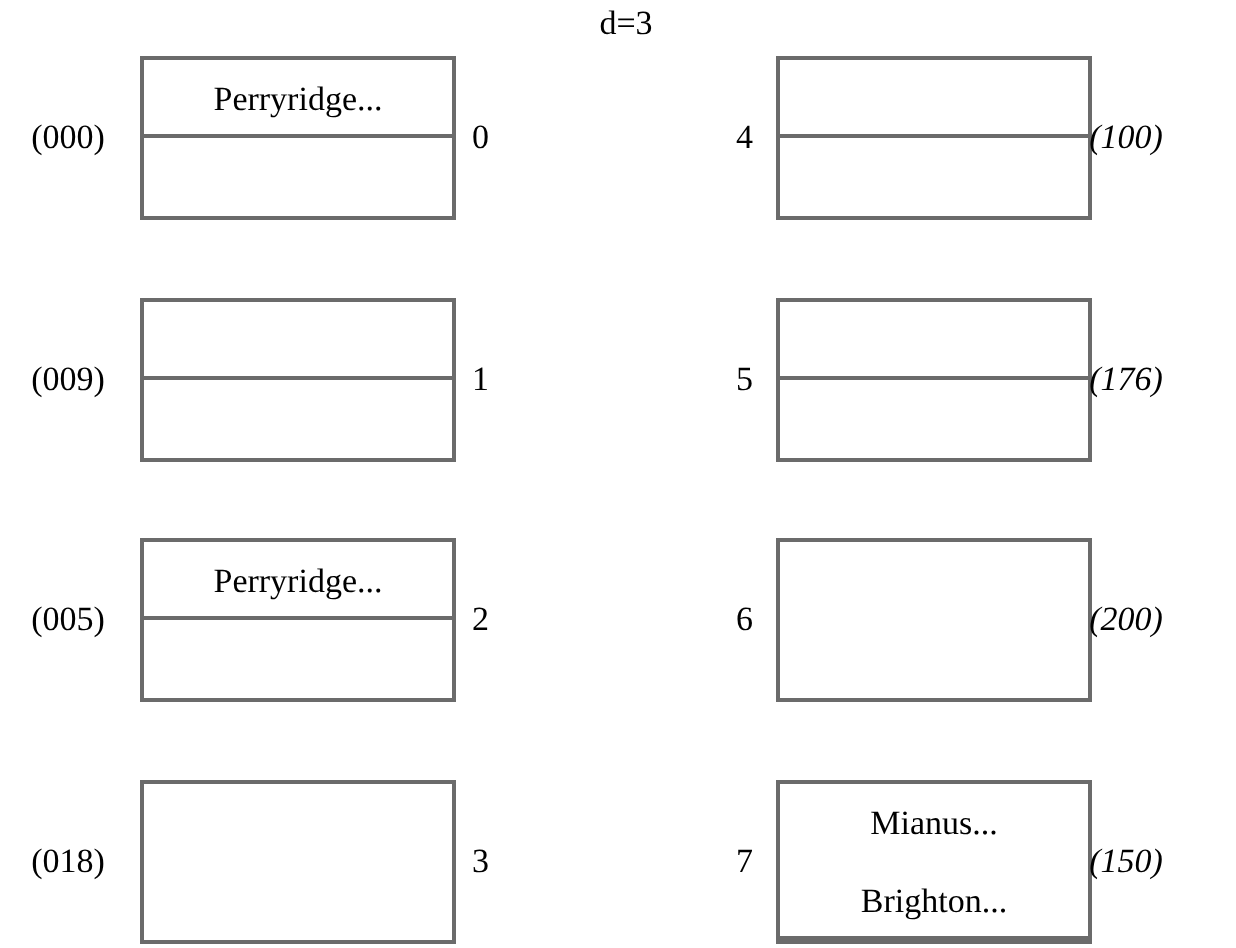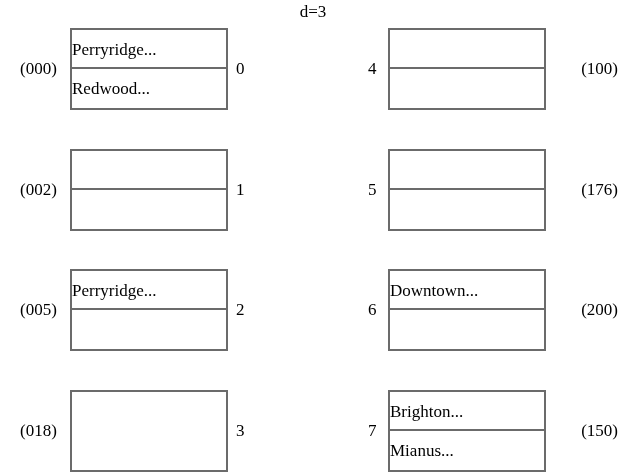--- a/index.html
+++ b/index.html
@@ -45,66 +45,66 @@
     border: 2px solid #6b6b6b;
     background: #ffffff;
   }
   .bucket-col-left { left: 70px; }
   .bucket-col-right { left: 388px; }
 
   .slot {
     position: relative;
     box-sizing: border-box;
     height: 39px;
+    text-align: center;
     font-size: 17px;
     line-height: 39px;
     white-space: nowrap;
     overflow: hidden;
   }
   .slot.divider {
     border-bottom: 2px solid #6b6b6b;
   }
 
   .side-label {
     position: absolute;
     font-size: 17px;
     line-height: 20px;
     white-space: nowrap;
     top: 31px;
   }
-  .label-left-outer  { left: 20px;   width: 60px; text-align: left; }
+  .label-left-outer  { left: 4px;   width: 60px; text-align: center; }
   .label-left-inner  { left: 236px; width: 40px; text-align: left; }
   .label-right-outer { left: 368px; width: 14px; text-align: left; }
-  .label-right-inner { left: 562px; width: 56px; text-align: right; }
+  .label-right-inner { left: 535px; width: 56px; text-align: center; font-style: italic; }
 </style>
 </head>
 <body>
 
 <div id="canvas">
 
   <div class="title-shift">d=3</div>
 
   <div class="bucket-row" style="top:28px;">
     <div class="side-label label-left-outer">(000)</div>
     <div class="bucket bucket-col-left">
       <div class="slot divider">Perryridge...</div>
-      <div class="slot">Redwood...</div>
     </div>
     <div class="side-label label-left-inner">0</div>
 
     <div class="side-label label-right-outer">4</div>
     <div class="bucket bucket-col-right">
       <div class="slot divider"></div>
       <div class="slot"></div>
     </div>
     <div class="side-label label-right-inner">(100)</div>
   </div>
 
   <div class="bucket-row" style="top:149px;">
-    <div class="side-label label-left-outer">(002)</div>
+    <div class="side-label label-left-outer">(009)</div>
     <div class="bucket bucket-col-left">
       <div class="slot divider"></div>
       <div class="slot"></div>
     </div>
     <div class="side-label label-left-inner">1</div>
 
     <div class="side-label label-right-outer">5</div>
     <div class="bucket bucket-col-right">
       <div class="slot divider"></div>
       <div class="slot"></div>
@@ -115,34 +115,33 @@
   <div class="bucket-row" style="top:269px;">
     <div class="side-label label-left-outer">(005)</div>
     <div class="bucket bucket-col-left">
       <div class="slot divider">Perryridge...</div>
       <div class="slot"></div>
     </div>
     <div class="side-label label-left-inner">2</div>
 
     <div class="side-label label-right-outer">6</div>
     <div class="bucket bucket-col-right">
-      <div class="slot divider">Downtown...</div>
       <div class="slot"></div>
     </div>
     <div class="side-label label-right-inner">(200)</div>
   </div>
 
   <div class="bucket-row" style="top:390px;">
     <div class="side-label label-left-outer">(018)</div>
     <div class="bucket bucket-col-left">
       <div class="slot"></div>
     </div>
     <div class="side-label label-left-inner">3</div>
 
     <div class="side-label label-right-outer">7</div>
     <div class="bucket bucket-col-right">
+      <div class="slot">Mianus...</div>
       <div class="slot divider">Brighton...</div>
-      <div class="slot">Mianus...</div>
     </div>
     <div class="side-label label-right-inner">(150)</div>
   </div>
 
 </div>
 
 </body></html>

